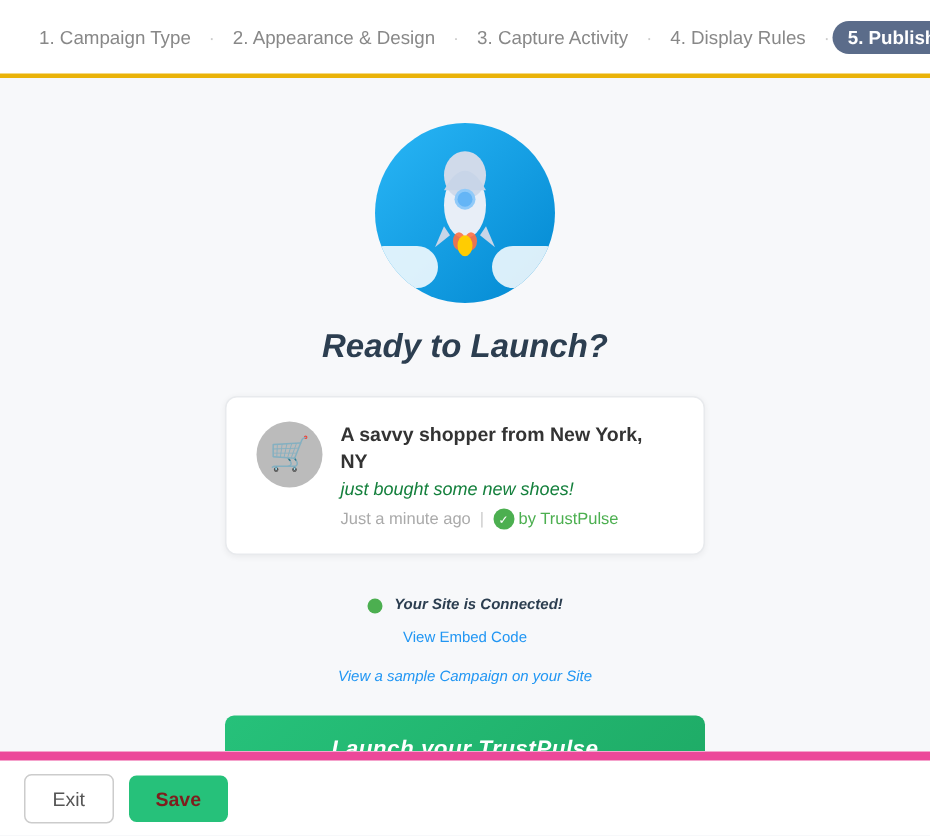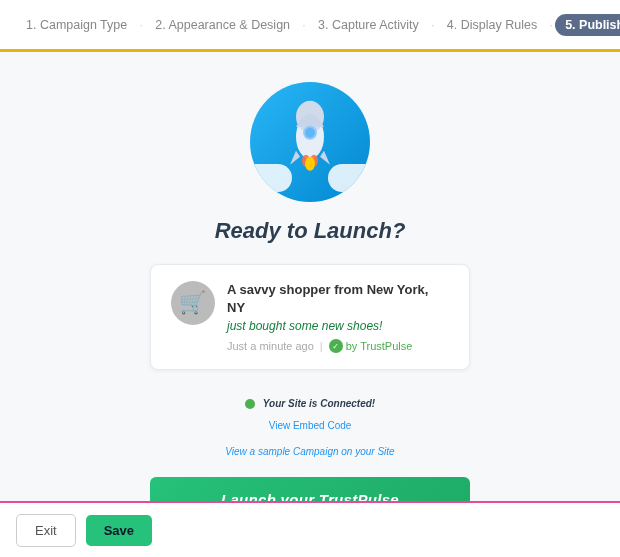--- a/index.html
+++ b/index.html
@@ -221,40 +221,40 @@
       margin-bottom: 20px;
     }
 
     
     .bottom-bar {
       position: fixed;
       bottom: 0;
       left: 0;
       width: 620px;
       background: #fff;
-      border-top: 2px solid #ec4899;
+      border-top: 6px solid #ec4899;
       display: flex;
       align-items: center;
       gap: 10px;
       padding: 12px 16px;
       height: 56px;
     }
     .btn-exit {
       background: #fff;
       border: 1px solid #ccc;
       color: #555;
       border-radius: 5px;
       padding: 8px 18px;
       font-size: 13px;
       cursor: pointer;
     }
     .btn-save {
       background: #26c17a;
       border: none;
-      color: #0f172a;
+      color: #7f1d1d;
       border-radius: 5px;
       padding: 8px 18px;
       font-size: 13px;
       font-weight: 600;
       cursor: pointer;
     }
   </style>
 </head>
 <body>
 

